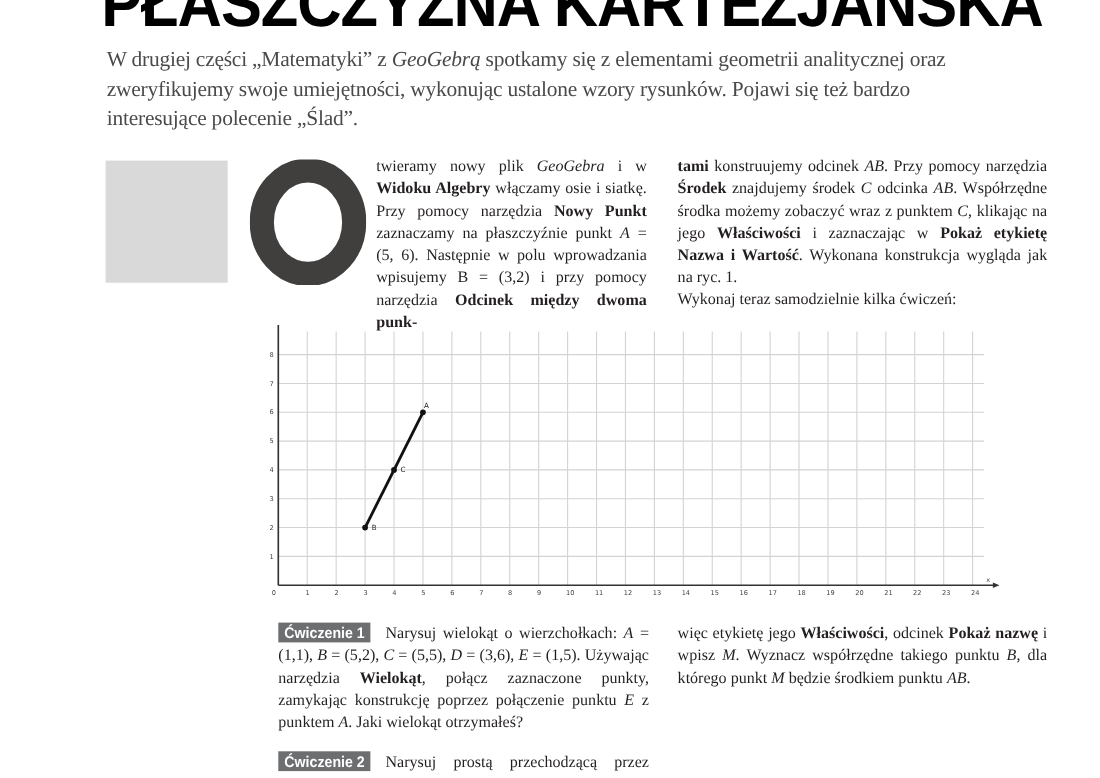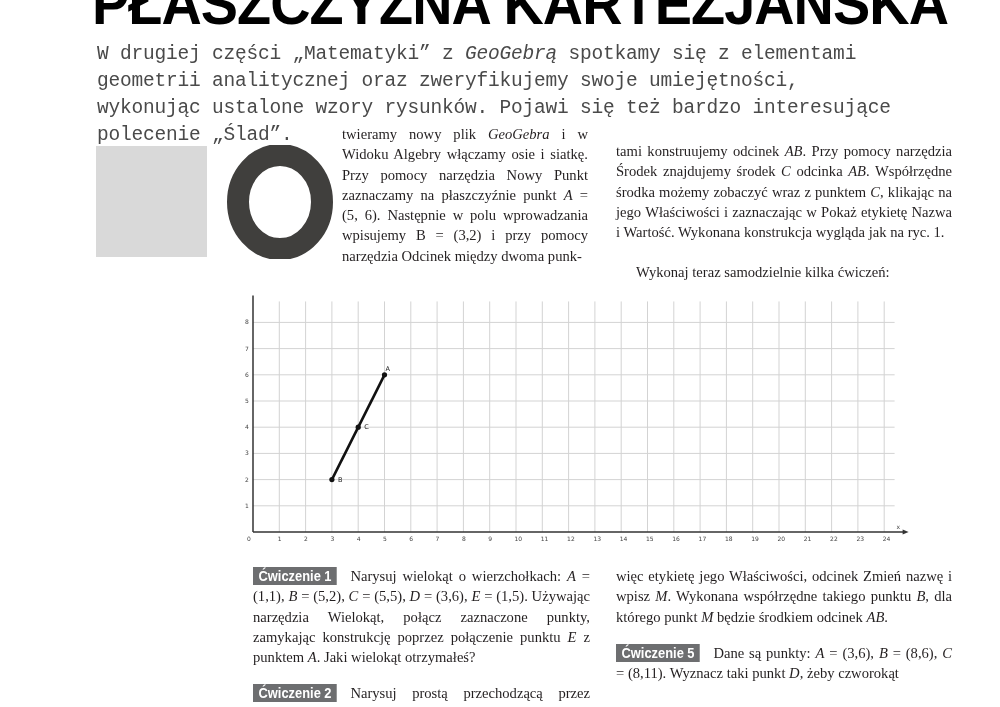--- a/index.html
+++ b/index.html
@@ -9,35 +9,35 @@
     font-family: "Liberation Serif", serif;
   }
   .title {
     position: absolute; left: 92px; top: -26px; width: 870px;
     font-family: "Liberation Sans", sans-serif; font-weight: 900;
     font-size: 60px; line-height: 60px; letter-spacing: -1px;
     color: #000; white-space: nowrap; transform: scaleX(0.93); transform-origin: left top;
   }
   .lead {
     position: absolute; left: 97px; top: 41px; width: 800px;
-    font-family: Liberation Mono, monospace; font-size: 19.5px; line-height: 27px;
+    font-family: Liberation Serif, serif; font-size: 19.5px; line-height: 27px;
     color: #4a4a4a; letter-spacing: -0.2px;
   }
   .lead em { font-style: italic; }
   .gray-box { position: absolute; left: 96px; top: 146px; width: 111px; height: 111px; background: #d9d9d9; }
   .dropcap {
     position: absolute; left: 227px; top: 145px; width: 106px; height: 114px;
   }
   .col {
     position: absolute; font-size: 14.6px; line-height: 20.3px; text-align: justify; color: #231f20;
   }
-  .col b { font-weight: normal; }
-  .col1 { left: 342px; top: 124px; width: 246px; }
+  .col b { font-weight: bold; }
+  .col1 { left: 342px; top: 141px; width: 246px; }
   .col2 { left: 616px; top: 141px; width: 336px; }
-  .col2-next { left: 636px; top: 262px; width: 336px; }
+  .col2-next { left: 616px; top: 262px; width: 336px; }
   .col3 { left: 253px; top: 566px; width: 337px; }
   .col4 { left: 616px; top: 566px; width: 336px; }
   .badge {
     display: inline-block; background: #6d6e70; color: #fff;
     font-family: "Liberation Sans", sans-serif; font-weight: bold; font-size: 14px;
     line-height: 18px; padding: 0 6px; margin-right: 6px; transform: scaleX(0.92); transform-origin: left center;
   }
   .para-gap { height: 16px; }
   svg.plot { position: absolute; left: 225px; top: 290px; width: 700px; height: 260px; overflow: visible; }
   .grid-line { stroke: #d3d3d3; stroke-width: 1; }
@@ -141,16 +141,15 @@
     <text x="139.2" y="139.2" class="pt-label">C</text>
   </svg>
 
 <div class="col col3">
   <div><span class="badge">Ćwiczenie 1</span><span><span>Narysuj wielokąt o wierzchołkach: </span><em>A</em><span> = (1,1), </span><em>B</em><span> = (5,2), </span><em>C</em><span> = (5,5), </span><em>D</em><span> = (3,6), </span><em>E</em><span> = (1,5). Używając narzędzia </span><b>Wielokąt</b><span>, połącz zaznaczone punkty, zamykając konstrukcję poprzez połączenie punktu </span><em>E</em><span> z punktem </span><em>A</em><span>. Jaki wielokąt otrzymałeś?</span></span></div>
   <div class="para-gap"></div>
   <div><span class="badge">Ćwiczenie 2</span><span><span>Narysuj prostą przechodzącą przez punk-</span></span></div>
 </div>
 
 <div class="col col4">
-  <div><span>więc etykietę jego </span><b>Właściwości</b><span>, odcinek </span><b>Zmień nazwę</b><span> i wpisz </span><em>M</em><span>. Wykonana współrzędne takiego punktu </span><em>B</em><span>, dla którego punkt </span><em>M</em><span> będzie środkiem odcinek </span><em>AB</em><span>.</span></div>
+  <div><span>więc etykietę jego </span><b>Właściwości</b><span>, odcinek </span><b>Pokaż nazwę</b><span> i wpisz </span><em>M</em><span>. Wyznacz współrzędne takiego punktu </span><em>B</em><span>, dla którego punkt </span><em>M</em><span> będzie środkiem punktu </span><em>AB</em><span>.</span></div>
   <div class="para-gap"></div>
-  <div><span class="badge">Ćwiczenie 5</span><span><span>Dane są punkty: </span><em>A</em><span> = (3,6), </span><em>B</em><span> = (8,6), </span><em>C</em><span> = (8,11). Wyznacz taki punkt </span><em>D</em><span>, żeby czworokąt</span></span></div>
 </div>
 
 </body></html>

